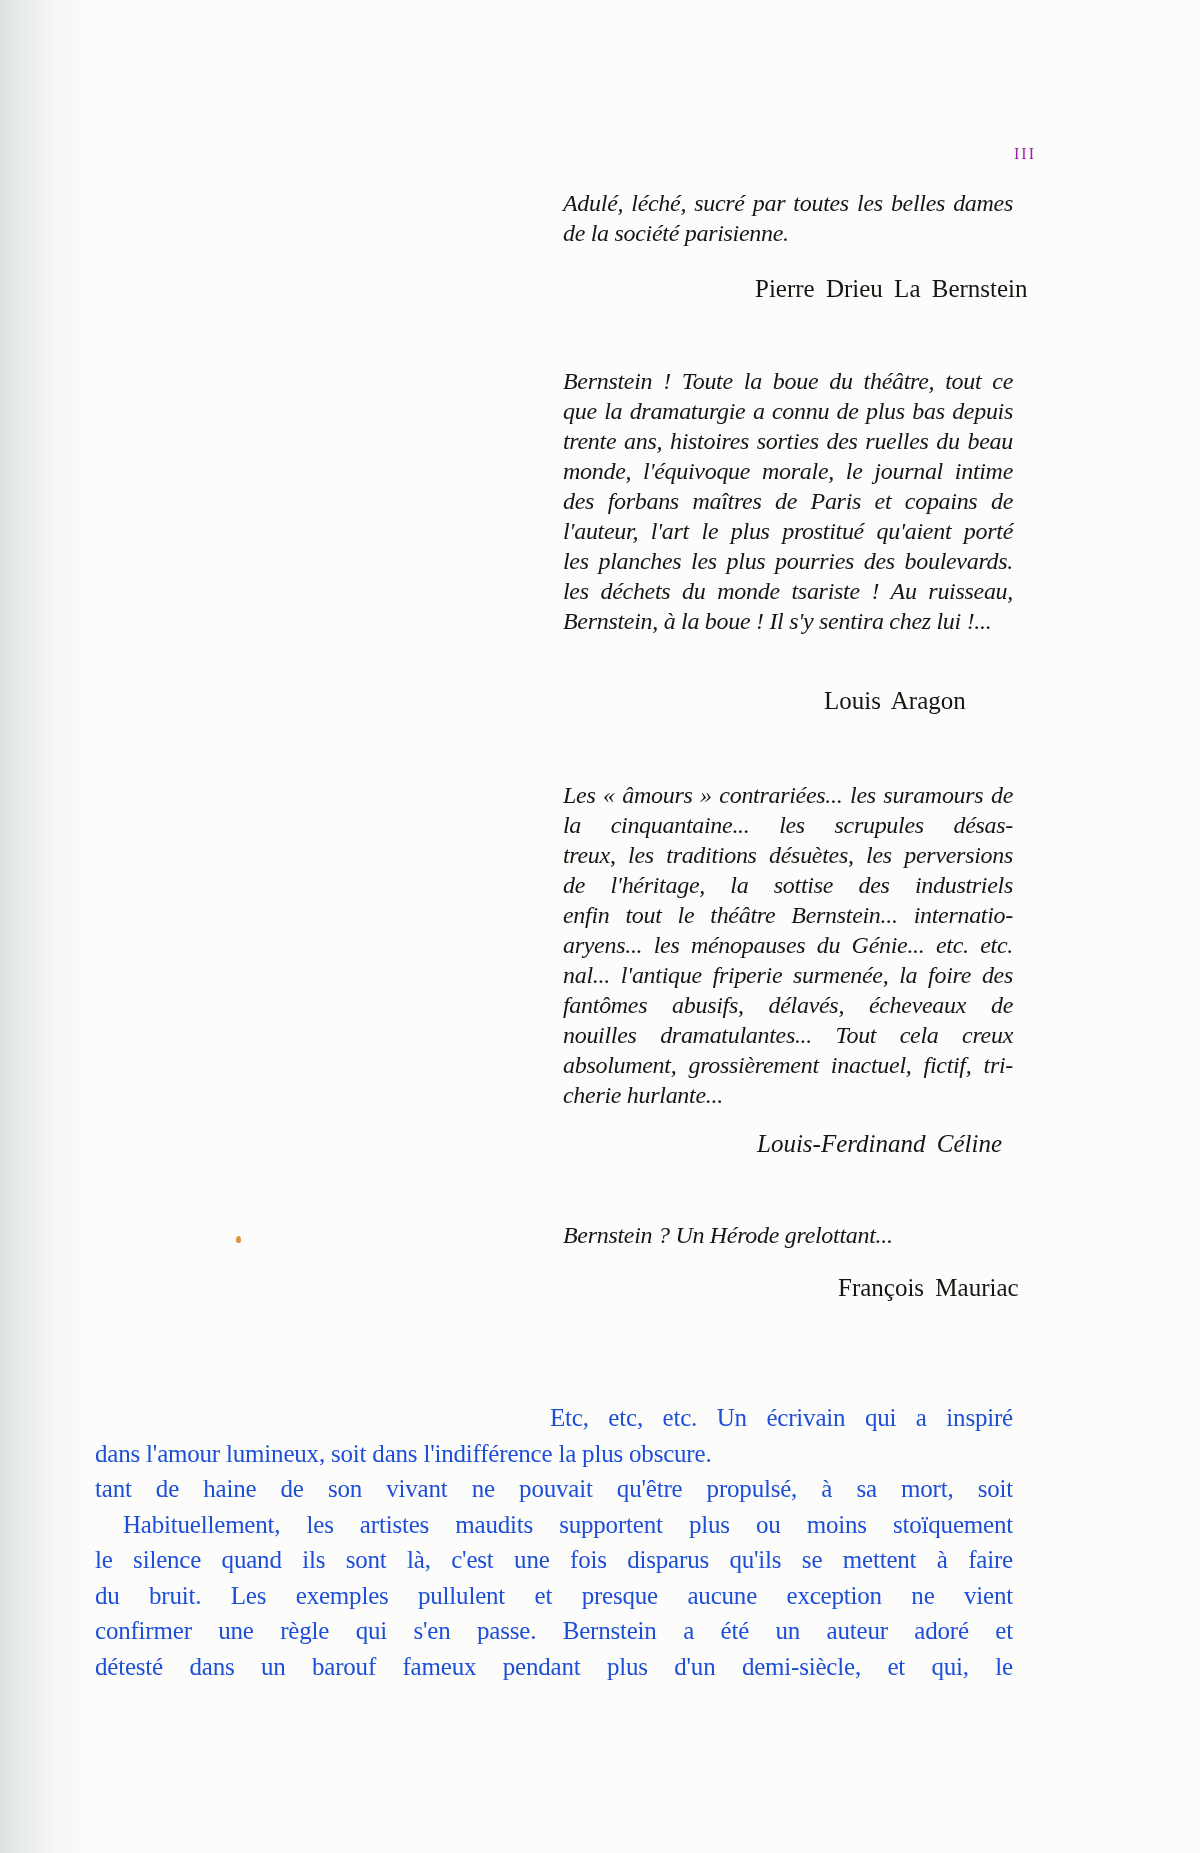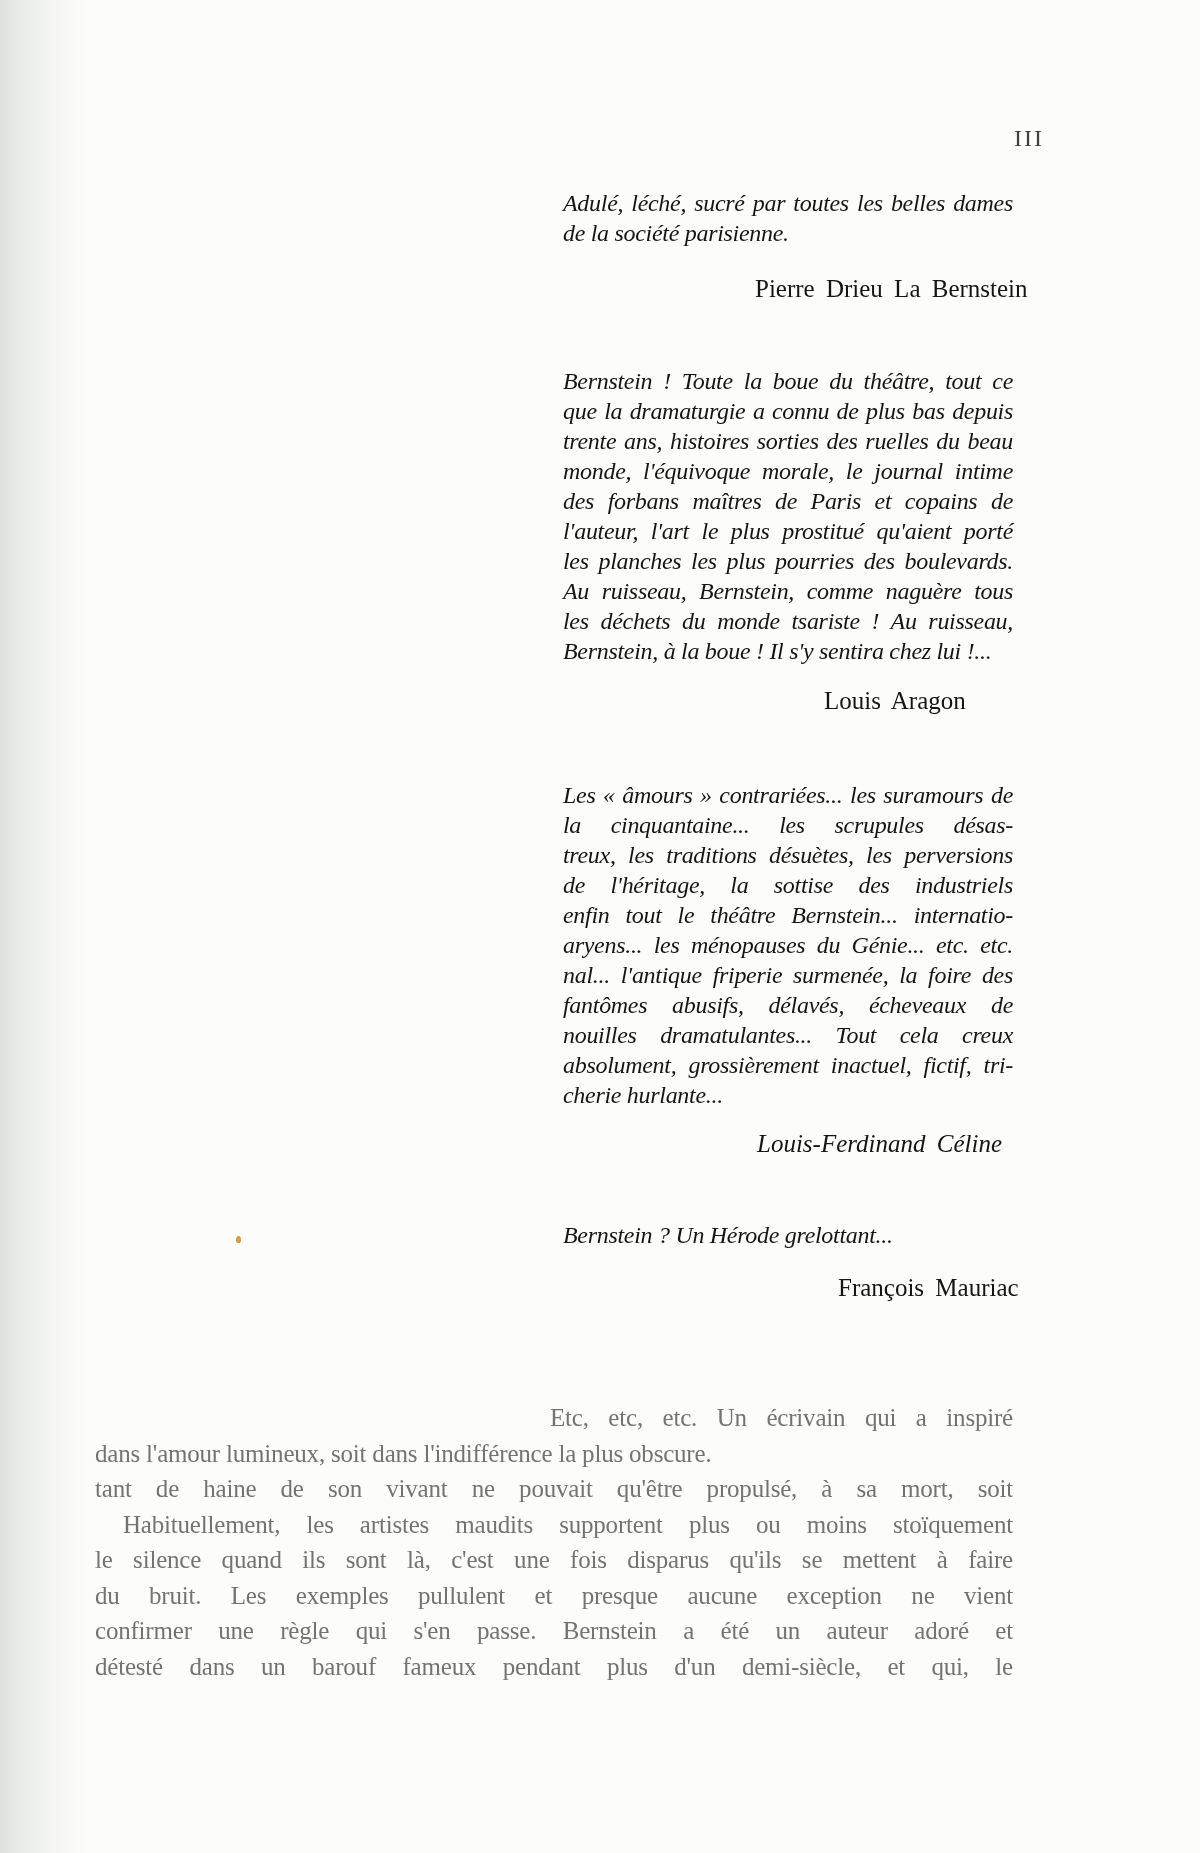--- a/index.html
+++ b/index.html
@@ -14,24 +14,24 @@
   }
   
   .gutter {
     position: absolute;
     left: 0; top: 0; bottom: 0;
     width: 90px;
     background: linear-gradient(to right, #dde1de 0%, #e9ece9 25%, #f5f6f4 60%, rgba(255,255,255,0) 100%);
   }
   .pagenum {
     position: absolute;
-    left: 1014px; top: 124px;
-    font-size: 24px; line-height: 28px;
+    left: 1014px; top: 140px;
+    font-size: 16px; line-height: 28px;
     letter-spacing: 2px;
-    color: #404040;
+    color: #a21caf;
   }
   .quote {
     position: absolute;
     left: 563px;
     width: 450px;
     font-style: italic;
     font-size: 24px;
     line-height: 30px;
     letter-spacing: -0.3px;
     color: #171513;
@@ -54,21 +54,21 @@
   .a2 { left: 824px; top: 686px; font-family: Liberation Serif, serif; }
   .a3 { left: 757px; top: 1129px; font-style: italic; }
   .a4 { left: 838px; top: 1273px; }
   .body-block {
     position: absolute;
     left: 95px; top: 1400px;
     width: 918px;
     font-size: 25px;
     line-height: 35.5px;
     letter-spacing: -0.2px;
-    color: #737373;
+    color: #1d4ed8;
   }
   .bpara .line.deep-indent { padding-left: 455px; }
   .bpara .line.para-indent { padding-left: 28px; }
   .speck {
     position: absolute;
     left: 236px; top: 1236px;
     width: 5px; height: 7px;
     background: #d79b3c;
     border-radius: 50% 50% 50% 50% / 60% 60% 40% 40%;
   }
@@ -88,21 +88,20 @@
   <div class="author a1">Pierre Drieu La Bernstein</div>
 
   <div class="quote q2">
       <div class="line">Bernstein ! Toute la boue du théâtre, tout ce</div>
       <div class="line">que la dramaturgie a connu de plus bas depuis</div>
       <div class="line">trente ans, histoires sorties des ruelles du beau</div>
       <div class="line">monde, l'équivoque morale, le journal intime</div>
       <div class="line">des forbans maîtres de Paris et copains de</div>
       <div class="line">l'auteur, l'art le plus prostitué qu'aient porté</div>
       <div class="line">les planches les plus pourries des boulevards.</div>
-      <div class="line">Au ruisseau, Bernstein, comme naguère tous</div>
       <div class="line">les déchets du monde tsariste ! Au ruisseau,</div>
       <div class="line last-left">Bernstein, à la boue ! Il s'y sentira chez lui !...</div>
     </div>
   <div class="author a2">Louis Aragon</div>
 
   <div class="quote q3">
       <div class="line">Les « âmours » contrariées... les suramours de</div>
       <div class="line">la cinquantaine... les scrupules désas-</div>
       <div class="line">treux, les traditions désuètes, les perversions</div>
       <div class="line">de l'héritage, la sottise des industriels</div>

